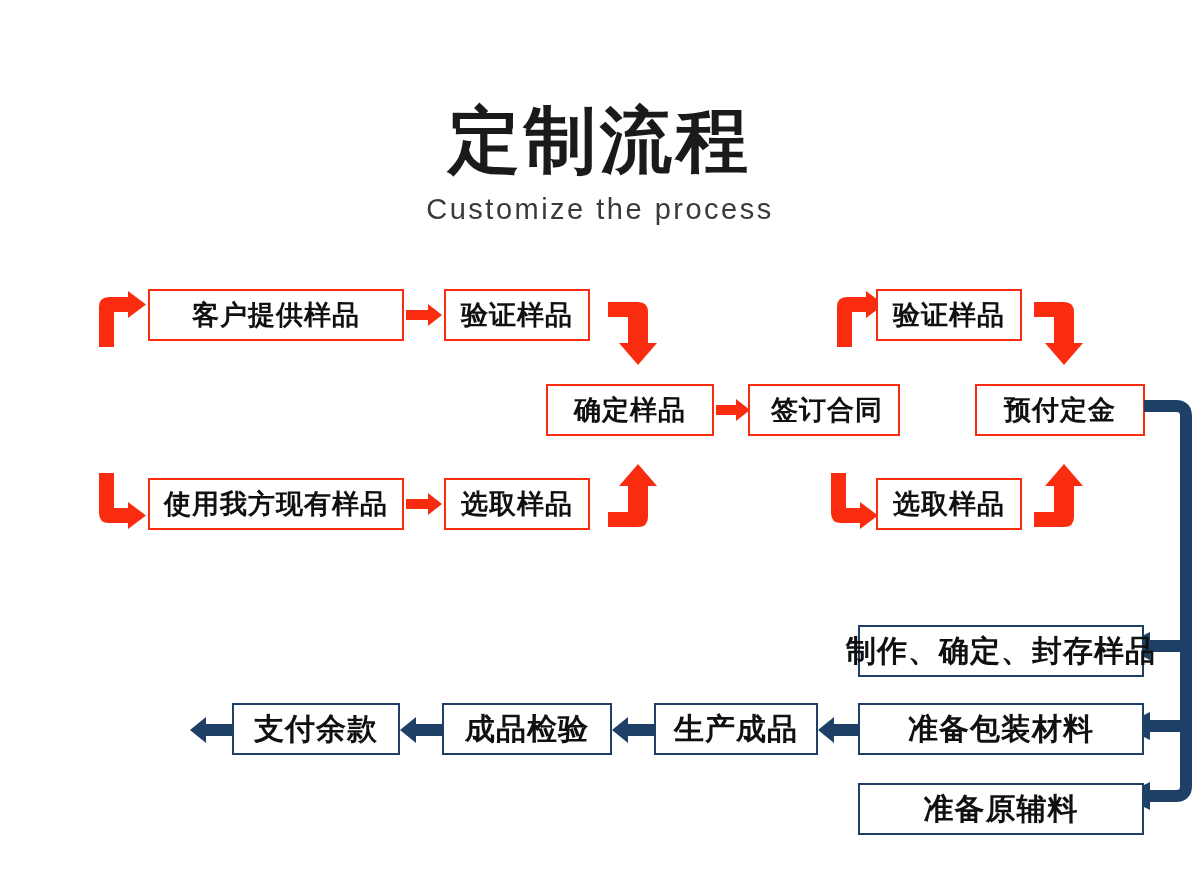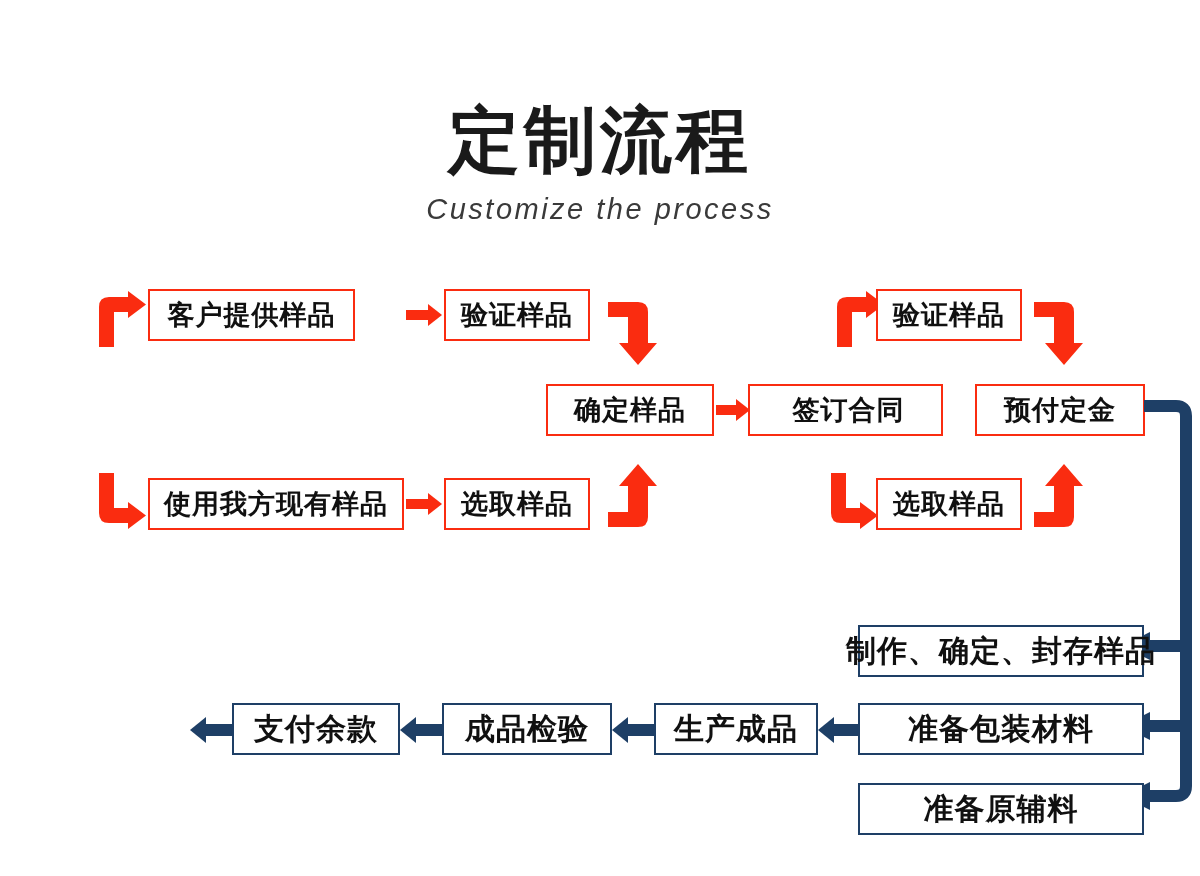--- a/index.html
+++ b/index.html
@@ -35,21 +35,20 @@
     position: absolute;
     left: 0; right: 0;
     top: 192px;
     text-align: center;
     font-size: 29px;
     line-height: 34px;
     font-weight: 400;
     color: #3a3a3a;
     letter-spacing: 2.5px;
     font-family: "Liberation Sans", sans-serif;
-    font-style: italic;
   }
 
   
   .node {
     position: absolute;
     box-sizing: border-box;
     display: flex;
     align-items: center;
     justify-content: center;
     background: #ffffff;
@@ -137,21 +136,21 @@
 
 
   <svg class="elbow" style="left:94px; top:289px; width:56px; height:58px;" viewBox="0 0 56 58">
     <path d="M5 58 L5 18 Q5 8 15 8 L34 8 L34 2 L52 15.5 L34 29 L34 23 L20 23 L20 58 Z" fill="#fa2c10"></path>
   </svg>
 
   <svg class="elbow" style="left:94px; top:473px; width:56px; height:58px;" viewBox="0 0 56 58">
     <path d="M5 0 L5 40 Q5 50 15 50 L34 50 L34 56 L52 42.5 L34 29 L34 35 L20 35 L20 0 Z" fill="#fa2c10"></path>
   </svg>
 
-  <div class="node red" style="left:148px; top:289px; width:207px; height:52px;">
+  <div class="node red" style="left:148px; top:289px; width:256px; height:52px;">
     <span>客户提供样品</span>
   </div>
 
   <div class="arrow-r" style="left:406px; top:303px; width:36px; height:24px;">
     <div class="shaft" style="width:24px;"></div>
     <div class="head"></div>
   </div>
 
   <div class="node red" style="left:444px; top:289px; width:146px; height:52px;">
     <span>验证样品</span>
@@ -180,21 +179,21 @@
 
   <div class="node red" style="left:546px; top:384px; width:168px; height:52px;">
     <span>确定样品</span>
   </div>
 
   <div class="arrow-r" style="left:716px; top:398px; width:34px; height:24px;">
     <div class="shaft" style="width:22px;"></div>
     <div class="head"></div>
   </div>
 
-  <div class="node red" style="left:748px; top:384px; width:195px; height:52px;padding-left:6px;">
+  <div class="node red" style="left:748px; top:384px; width:152px; height:52px;padding-left:6px;">
     <span>签订合同</span>
   </div>
 
   <svg class="elbow" style="left:832px; top:289px; width:56px; height:58px;" viewBox="0 0 56 58">
     <path d="M5 58 L5 18 Q5 8 15 8 L34 8 L34 2 L52 15.5 L34 29 L34 23 L20 23 L20 58 Z" fill="#fa2c10"></path>
   </svg>
 
   <div class="node red" style="left:876px; top:289px; width:146px; height:52px;">
     <span>验证样品</span>
   </div>

